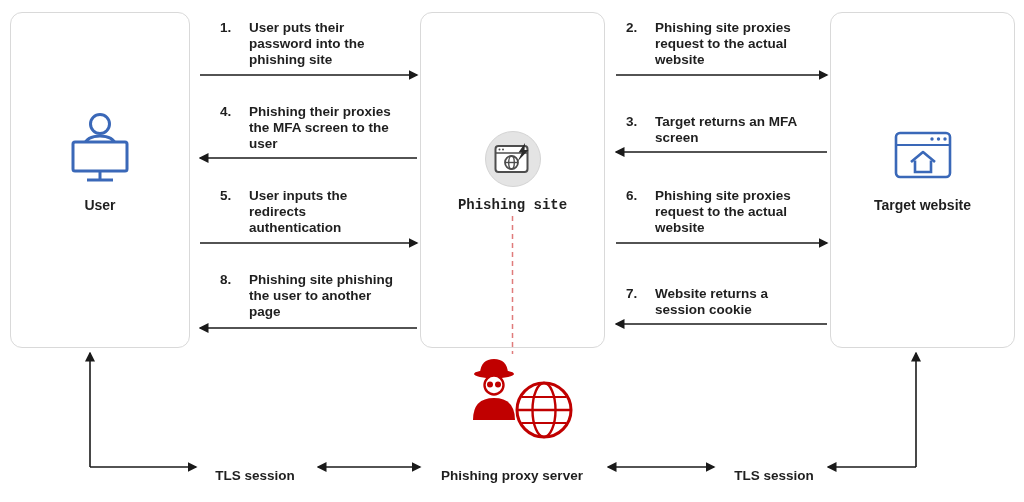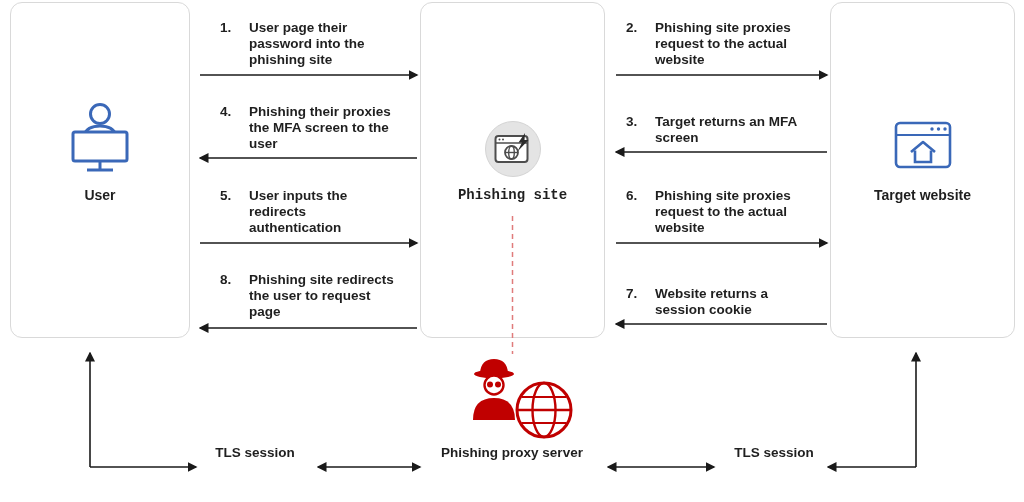--- a/index.html
+++ b/index.html
@@ -18,21 +18,21 @@
     position: absolute;
     left: 0; top: 0;
     width: 1024px; height: 502px;
     pointer-events: none;
     z-index: 5;
   }
 
   
   .node {
     position: absolute;
-    top: 2px;
+    top: 12px;
     height: 336px;
     background: #ffffff;
     border: 1.5px solid var(--box-border, #d9d9d9);
     border-radius: 12px;
     z-index: 1;
   }
   .box-user    { left: 10px;  width: 180px; }
   .box-phishing{ left: 420px; width: 185px; font-family: Liberation Mono, monospace; }
   .box-target  { left: 830px; width: 185px; }
 
@@ -76,21 +76,21 @@
     font-weight: 700;
     color: var(--text, #1f1f1f);
     z-index: 2;
   }
   .msg .num { width: 16px; flex: none; }
   .msg .txt { width: 150px; }
 
   
   .blabel {
     position: absolute;
-    top: 445px;
+    top: 468px;
     font-size: 13.5px;
     font-weight: 700;
     color: var(--text, #1f1f1f);
     text-align: center;
     z-index: 2;
   }
   .tls-left  { left: 205px; width: 100px; }
   .proxy-lbl { left: 428px; width: 168px; }
   .tls-right { left: 724px; width: 100px; }
 
@@ -146,33 +146,33 @@
       <circle cx="51" cy="8" r="1.7" class="blue-fill"></circle>
       <line x1="2" y1="14" x2="56" y2="14" class="blue-stroke" stroke-width="2"></line>
       <path d="M17,31 L29,21 L41,31" class="blue-stroke" fill="none" stroke-width="2.6" stroke-linejoin="round"></path>
       <path d="M21,29.5 L21,41 L37,41 L37,29.5" class="blue-stroke" fill="none" stroke-width="2.6"></path>
     </svg>
     <div class="node-label">Target website</div>
   </div>
 
   <div class="msg" style="left:220px; top:20px;">
     <span class="num">1.</span>
-    <span class="txt">User page their password into the phishing site</span>
+    <span class="txt">User puts their password into the phishing site</span>
   </div>
   <div class="msg" style="left:220px; top:104px;">
     <span class="num">4.</span>
     <span class="txt">Phishing their proxies the MFA screen to the user</span>
   </div>
   <div class="msg" style="left:220px; top:188px;">
     <span class="num">5.</span>
     <span class="txt">User inputs the redirects authentication</span>
   </div>
   <div class="msg" style="left:220px; top:272px;">
     <span class="num">8.</span>
-    <span class="txt">Phishing site redirects the user to request page</span>
+    <span class="txt">Phishing site phishing the user to another page</span>
   </div>
 
   <div class="msg" style="left:626px; top:20px;">
     <span class="num">2.</span>
     <span class="txt">Phishing site proxies request to the actual website</span>
   </div>
   <div class="msg" style="left:626px; top:114px;">
     <span class="num">3.</span>
     <span class="txt">Target returns an MFA screen</span>
   </div>

